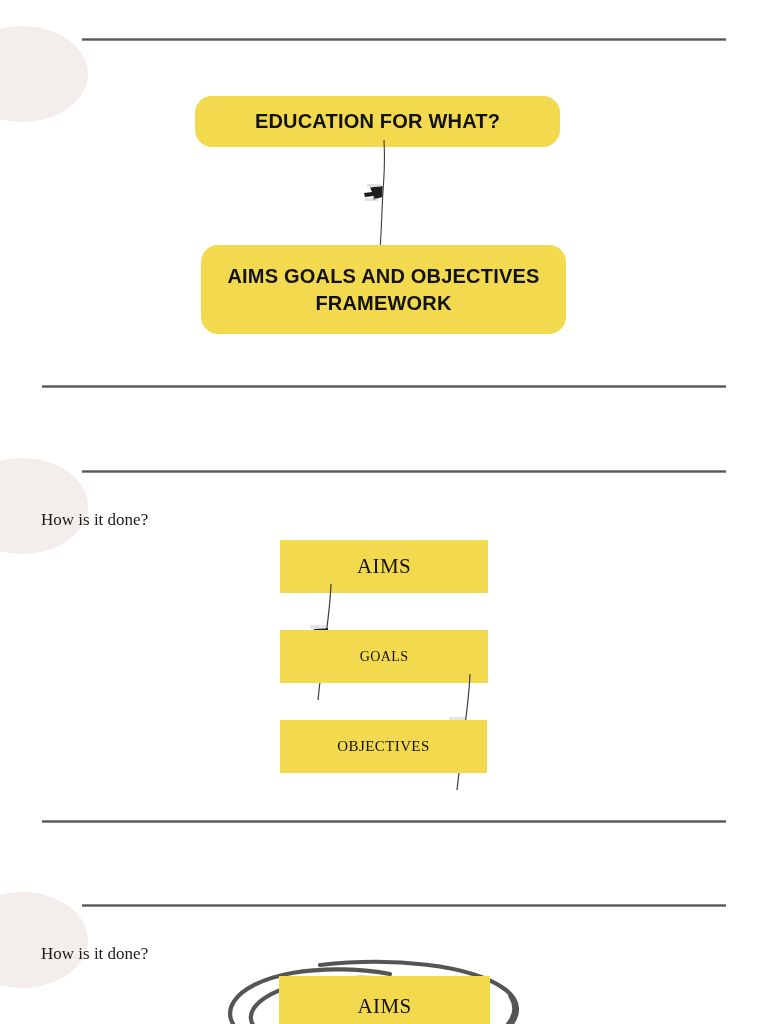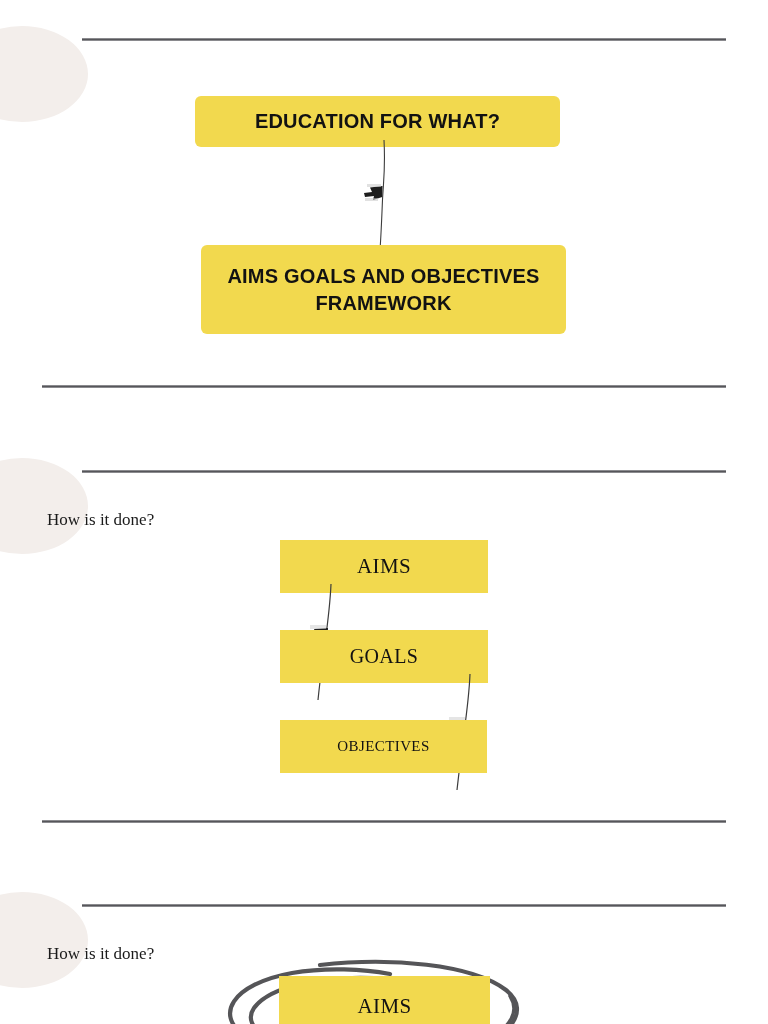--- a/index.html
+++ b/index.html
@@ -61,21 +61,21 @@
   .ybox {
     position: absolute;
     background: #F2D94E;
     color: #121212;
     display: flex;
     align-items: center;
     justify-content: center;
     text-align: center;
     box-sizing: border-box;
   }
-  .ybox.rounded { border-radius: 6px; }
+  .ybox.rounded { border-radius: 17px; }
 
   .ybox.sans {
     font-family: "Liberation Sans", sans-serif;
     font-weight: 700;
     letter-spacing: .2px;
   }
   .ybox.serif {
     font-family: "Liberation Serif", serif;
     font-weight: 400;
     letter-spacing: .4px;
@@ -86,21 +86,21 @@
     left: 195px; top: 96px; width: 365px; height: 51px;
     font-size: 20px;
   }
   #box-framework {
     left: 201px; top: 245px; width: 365px; height: 89px;
     font-size: 20px; line-height: 1.35;
   }
 
   
   #box-aims      { left: 280px; top: 108px; width: 208px; height: 53px; font-size: 21px; }
-  #box-goals     { left: 280px; top: 198px; width: 208px; height: 53px; font-size: 20px; }
+  #box-goals     { left: 280px; top: 198px; width: 208px; height: 53px; font-size: 14px; }
   #box-objectives{ left: 280px; top: 288px; width: 207px; height: 53px; font-size: 15px; }
 
   
   #box-aims-circled { left: 279px; top: 110px; width: 211px; height: 60px; font-size: 21px; }
 
   
   .connector {
     position: absolute;
     pointer-events: none;
   }
@@ -115,21 +115,20 @@
     pointer-events: none;
   }
 
   
   .question {
     position: absolute;
     font-family: "Liberation Serif", serif;
     font-size: 17px;
     color: #1a1a1a;
     white-space: nowrap;
-    margin-left: 6px;
   }
   #question-2 { left: 41px; top: 78px; }
   #question-3 { left: 41px; top: 78px; }
 </style>
 </head>
 <body>
 
 <div class="page">
 
   <section class="slide" id="slide-1">

